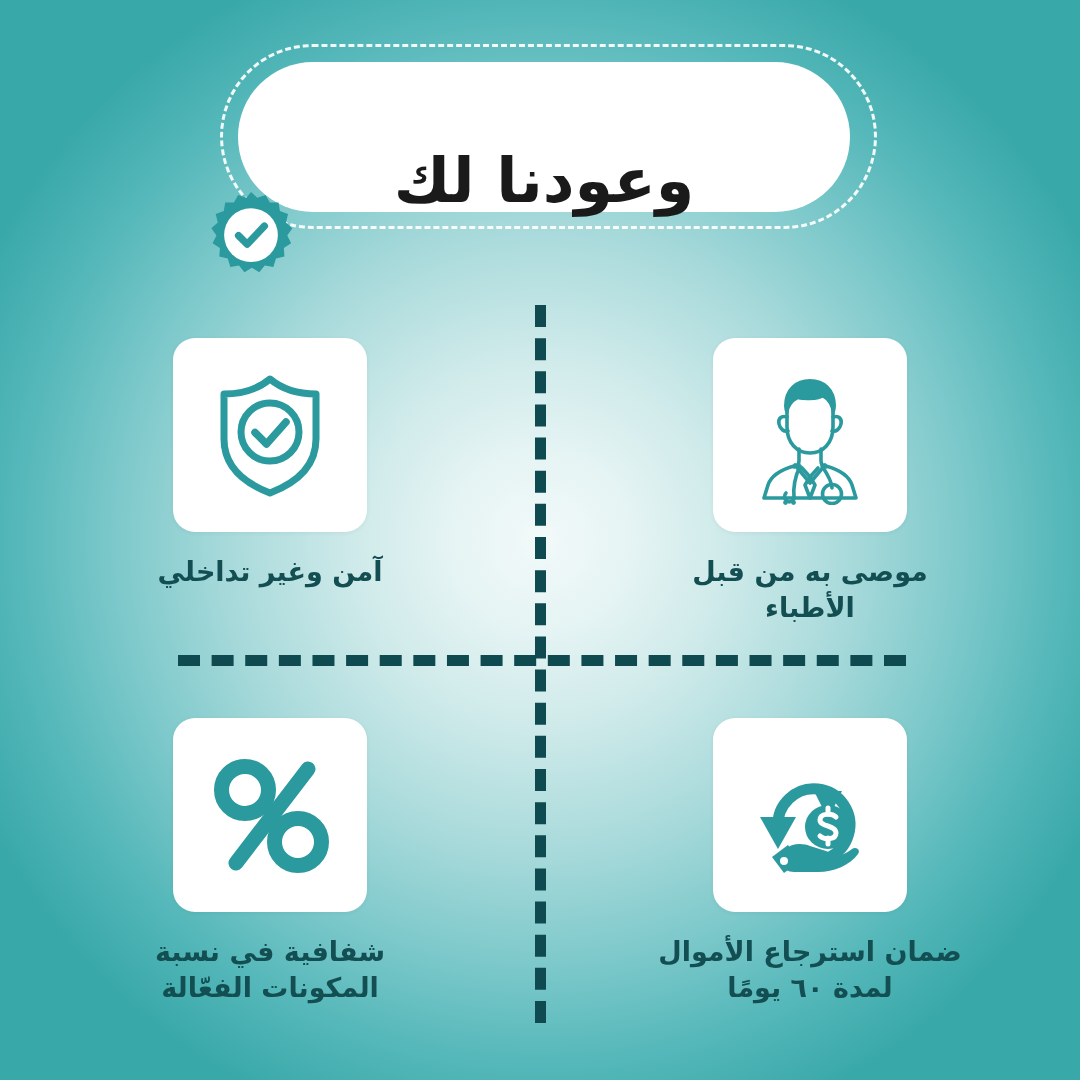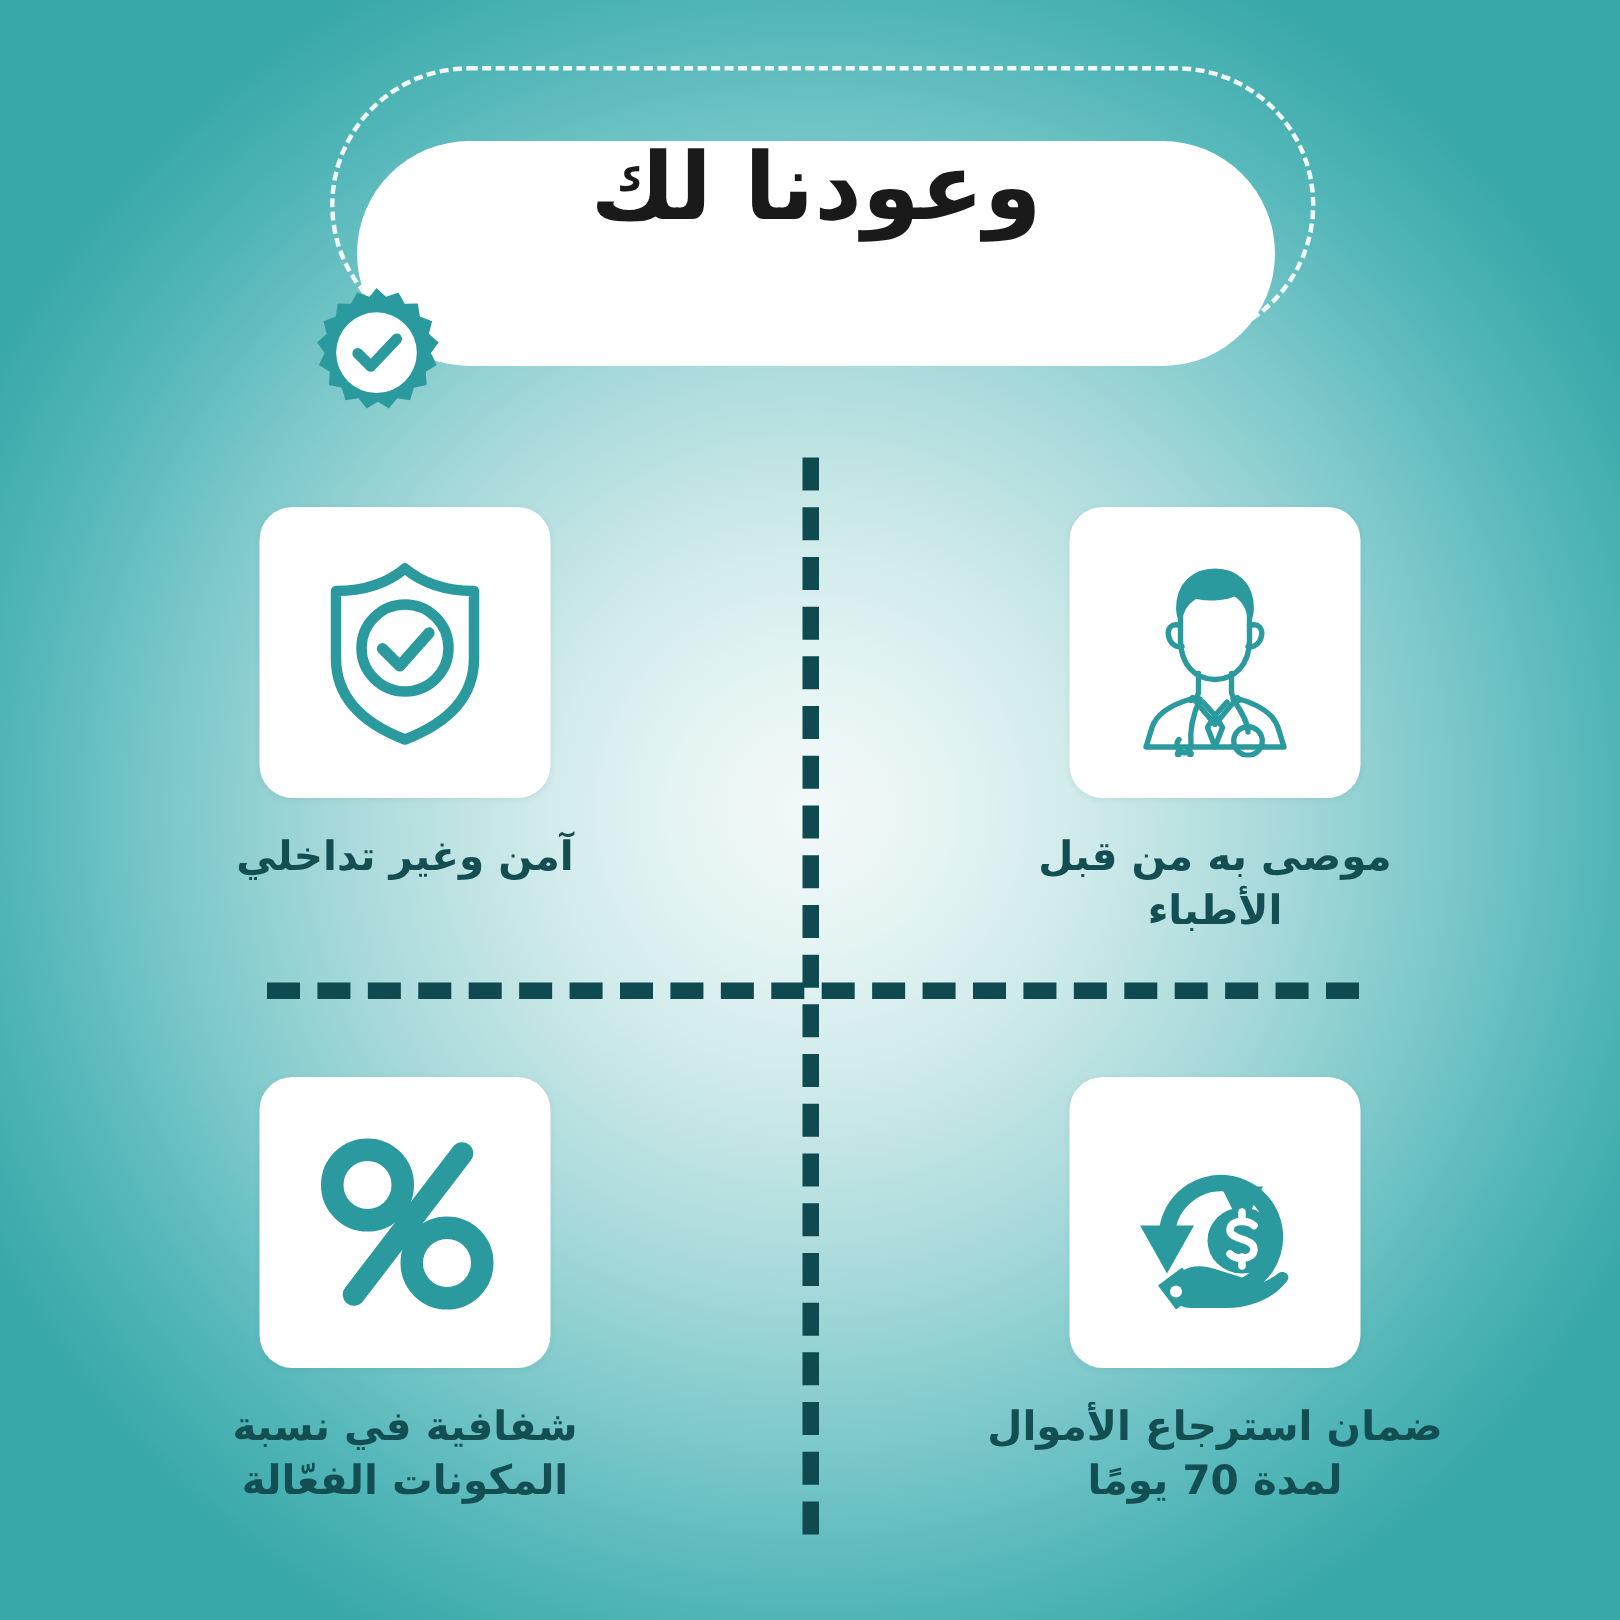--- a/index.html
+++ b/index.html
@@ -41,23 +41,22 @@
     border-radius:95px;
   }
 
   .pill {
     position:absolute;
     left:238px; top:62px;
     width:612px; height:150px;
     background:#ffffff;
     border-radius:78px;
     display:flex;
-    align-items:flex-start;
+    align-items:flex-end;
     justify-content:center;
-    margin-top:32px;
   }
 
   .pill-title {
     font-size:62px;
     font-weight:700;
     color:#1a1a1a;
     line-height:1;
     letter-spacing:0;
     direction:rtl;
     white-space:nowrap;
@@ -270,17 +269,17 @@
                      C116 101 121 105 118 109
                      C110 120 94 127 78 127
                      L54 127
                      C48 127 44 124 41 120 Z"></path>
 
             <path d="M32 112 L48 100 L60 116 L44 128 Z"></path>
             <circle cx="44" cy="116" r="4" fill="#ffffff"></circle>
           </g>
         </svg>
       </div>
-      <div class="caption caption-wide">ضمان استرجاع الأموال لمدة 70 يومًا</div>
+      <div class="caption caption-wide">ضمان استرجاع الأموال لمدة ٦٠ يومًا</div>
     </div>
 
   </div>
 </div>
 
 </body></html>

